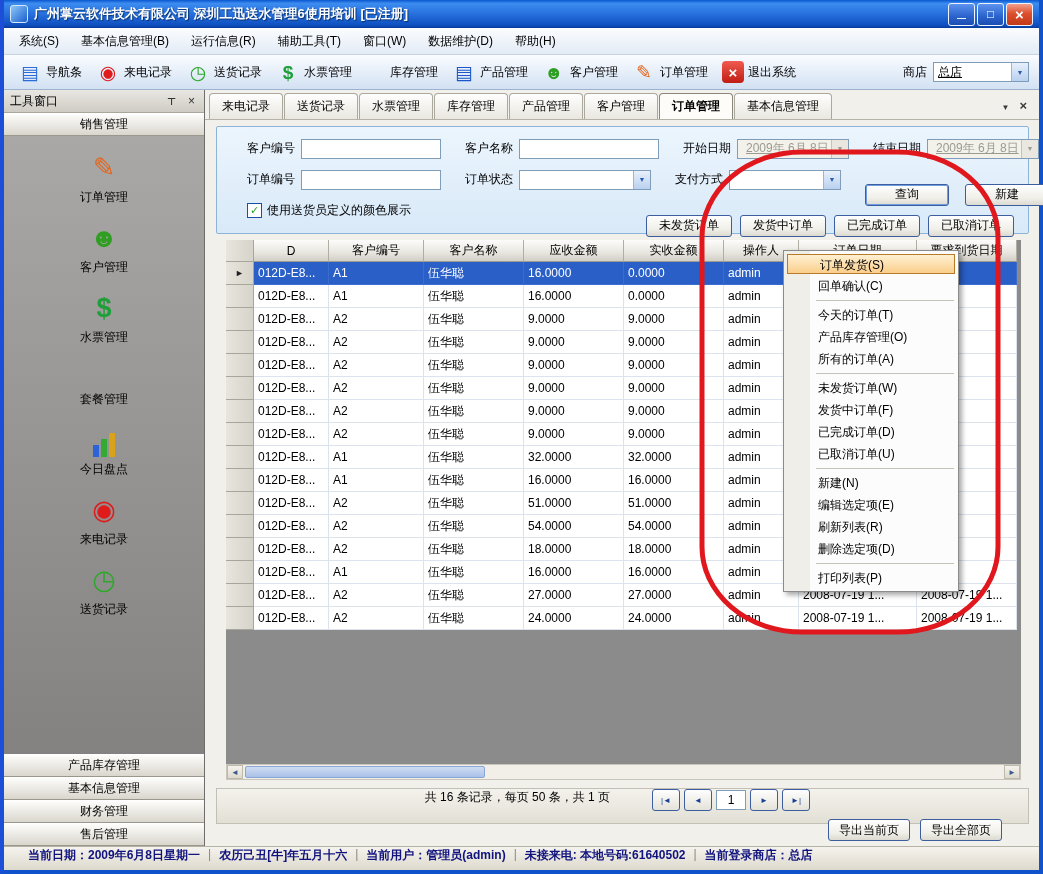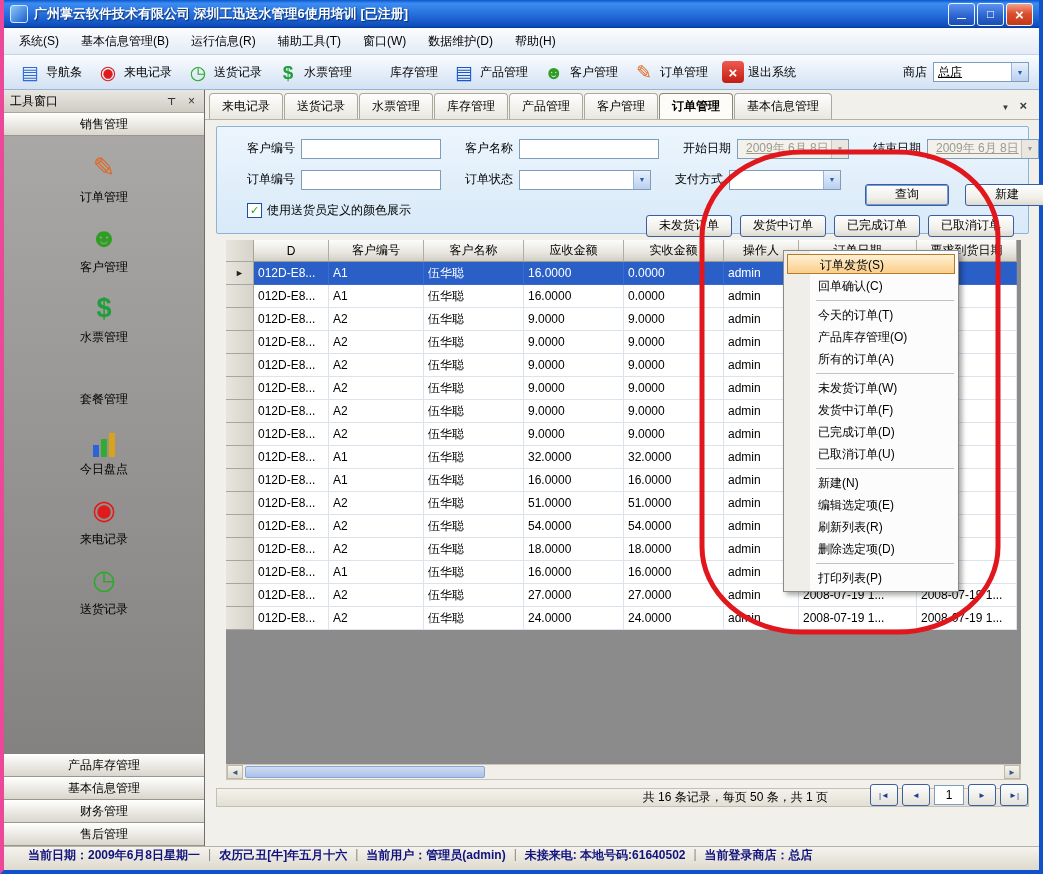--- a/index.html
+++ b/index.html
@@ -1,19 +1,19 @@
 <!DOCTYPE html>
 <html><head>
 <meta charset="utf-8">
 <style>
   html,body{margin:0;padding:0;}
   body{width:1043px;height:874px;overflow:hidden;position:relative;
        font-family:"Liberation Sans","DejaVu Sans",sans-serif;font-size:12px;background:#ece9d8;}
   .window{position:absolute;inset:0;display:flex;flex-direction:column;
-          border-left:4px solid #ec4899;border-right:4px solid #0f52cc;border-bottom:4px solid #0f52cc;box-sizing:border-box;}
+          border-left:4px solid #1d4ed8;border-right:4px solid #0f52cc;border-bottom:4px solid #0f52cc;box-sizing:border-box;}
   
   .titlebar{height:28px;flex:0 0 28px;display:flex;align-items:center;gap:6px;padding:0 6px;
             background:linear-gradient(180deg,#0a57d0 0%,#3c8cf0 12%,#2a74e0 45%,#0f4fc0 90%,#083a9a 100%);}
   .app-icon{width:16px;height:16px;border-radius:3px;border:1px solid #d8e6fa;
             background:linear-gradient(135deg,#8cc8f8,#1b5fd0);}
   .title-text{flex:1;color:#fff;font-weight:bold;font-size:13px;white-space:nowrap;overflow:hidden;
               text-shadow:1px 1px 1px #07306e;}
   .win-btns{display:flex;gap:2px;}
   .wbtn{width:25px;height:21px;border-radius:3px;border:1px solid #eef4ff;display:flex;align-items:center;justify-content:center;
         color:#fff;font-weight:bold;background:linear-gradient(180deg,#5c92ef,#2a62cc 60%,#1c4eb2);}
@@ -114,21 +114,21 @@
   
   .hscroll{position:absolute;left:0;bottom:0;width:795px;height:16px;box-sizing:border-box;display:flex;
            background:#f1efe7;border:1px solid #c8c5ba;}
   .scroll-arrow{width:16px;flex:0 0 16px;display:flex;align-items:center;justify-content:center;color:#3a5a8c;
                 background:linear-gradient(180deg,#f5f3ec,#ddd9cc);border:1px solid #bdb9ac;box-sizing:border-box;}
   .sa-left::before{content:"◄";font-size:8px;} .sa-right::before{content:"►";font-size:8px;}
   .scroll-thumb{width:240px;margin:1px 0 1px 2px;border-radius:2px;
                 background:linear-gradient(180deg,#cfdcf3,#aac1e8);border:1px solid #8aa6d6;box-sizing:border-box;}
   .scroll-spacer{flex:1;}
   
-  .pagination{margin:8px 10px 0 11px;height:19px;display:flex;align-items:flex-end;padding:0 0;box-sizing:border-box;
+  .pagination{margin:8px 10px 0 11px;height:36px;display:flex;align-items:flex-start;padding:0 26px;box-sizing:border-box;
               background:linear-gradient(180deg,#f4f2ec,#e2dfd5);border:1px solid #c2bfb4;}
   .pg-spacer{flex:1;}
   .pg-summary{white-space:nowrap;}
   .pg-nav{display:flex;align-items:center;gap:4px;margin-left:42px;}
   .nav-btn{width:26px;height:20px;border:1px solid #3c5e9e;border-radius:3px;color:#1b3f91;
            background:linear-gradient(180deg,#fefefe,#e4e2d8);display:flex;align-items:center;justify-content:center;}
   .nb-first::before{content:"|◄";font-size:8px;} .nb-prev::before{content:"◄";font-size:8px;}
   .nb-next::before{content:"►";font-size:8px;} .nb-last::before{content:"►|";font-size:8px;}
   .page-input{width:28px;height:18px;border:1px solid #7f9db9;text-align:center;font-size:12px;padding:0;}
   .pg-exports{display:flex;gap:10px;margin-left:18px;}
@@ -568,20 +568,24 @@
       <div class="pagination">
         <span class="pg-spacer"></span>
         <span class="pg-summary">共 16 条记录，每页 50 条，共 1 页</span>
         <span class="pg-nav">
           <span class="nav-btn nb-first"></span>
           <span class="nav-btn nb-prev"></span>
           <input class="page-input" value="1" style="">
           <span class="nav-btn nb-next"></span>
           <span class="nav-btn nb-last"></span>
         </span>
+        <span class="pg-exports">
+          <button class="xp-btn">导出当前页</button>
+          <button class="xp-btn">导出全部页</button>
+        </span>
       </div>
 
     </div>
   </div>
 
   <div class="statusbar" id="statusbar-segs">
       <span class="sb-seg">当前日期：2009年6月8日星期一</span>
       <span class="sb-sep">|</span>
       <span class="sb-seg">农历己丑[牛]年五月十六</span>
       <span class="sb-sep">|</span>

